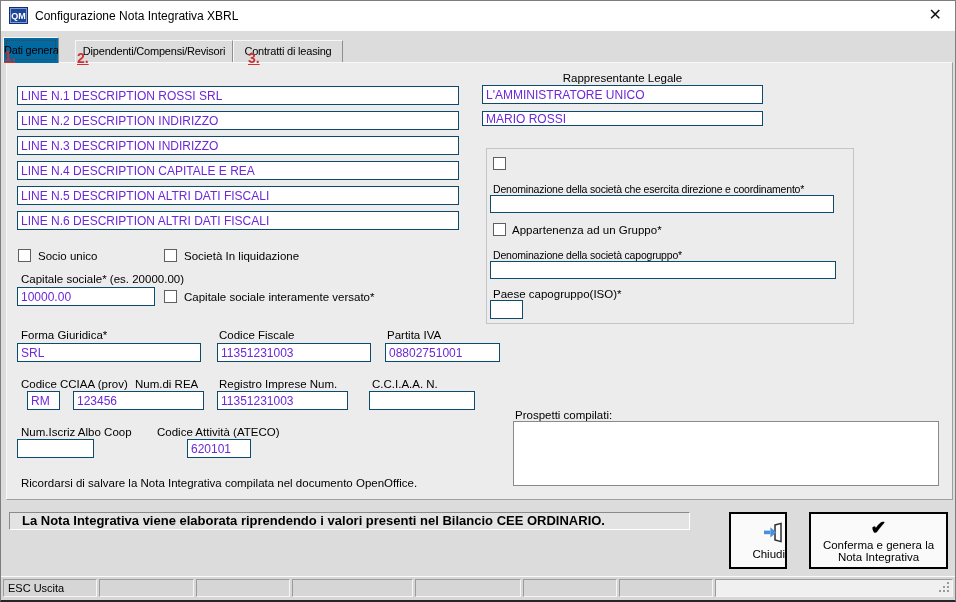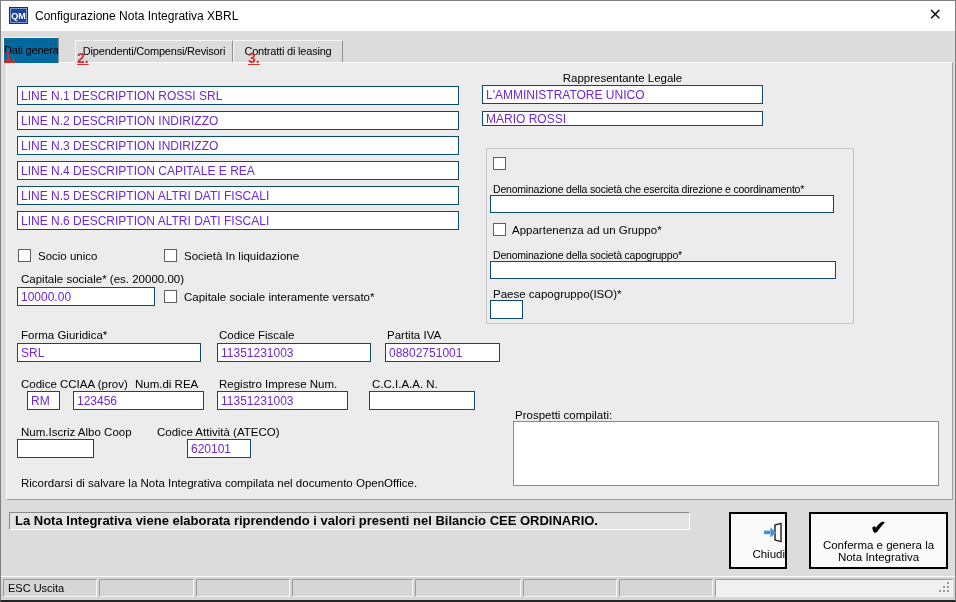--- a/index.html
+++ b/index.html
@@ -38,21 +38,21 @@
     font:12px "Liberation Sans", sans-serif; padding:0 3px; color:#6d28d9; outline:none; }
   .cbx { position:absolute; width:13px; height:13px; box-sizing:border-box; background:#fff; border:1px solid #5f5f5f; }
   .grp { position:absolute; left:479px; top:85px; width:366px; height:174px; border:1px solid #c4c4c4; }
   .listbox { position:absolute; left:506px; top:358px; width:426px; height:65px; background:#fff;
     border:1px solid #8a8a8a; box-sizing:border-box; }
   
   .ifld { left:10px; width:442px; height:19px; }
   
   .banner { position:absolute; left:8px; top:511px; width:681px; height:18px; box-sizing:border-box;
     background:#e3e3e3; border:1px solid; border-color:#8a8a8a #ffffff #ffffff #8a8a8a;
-    font-size:13px; font-weight:bold; line-height:15px; padding-left:5px; white-space:nowrap; overflow:hidden; }
+    font-size:13px; font-weight:bold; line-height:15px; padding-left:12px; white-space:nowrap; overflow:hidden; }
   .btn { position:absolute; box-sizing:border-box; background:#fafafa; border:2px solid #000;
     display:flex; flex-direction:column; align-items:center; justify-content:center; gap:2px;
     font-size:11.5px; cursor:default; text-align:center; }
   .btn-chiudi { left:728px; top:511px; width:58px; height:57px;align-items:flex-end; }
   .btn-conferma { left:808px; top:511px; width:139px; height:57px; }
   .check-glyph { font-size:19px; font-weight:bold; line-height:18px; }
   
   .statusbar { position:absolute; left:0; top:575px; width:954px; height:23px;
     background:#d6d6d6; border-top:1px solid #fbfbfb; }
   .sc { position:absolute; top:2px; height:18px; box-sizing:border-box;

